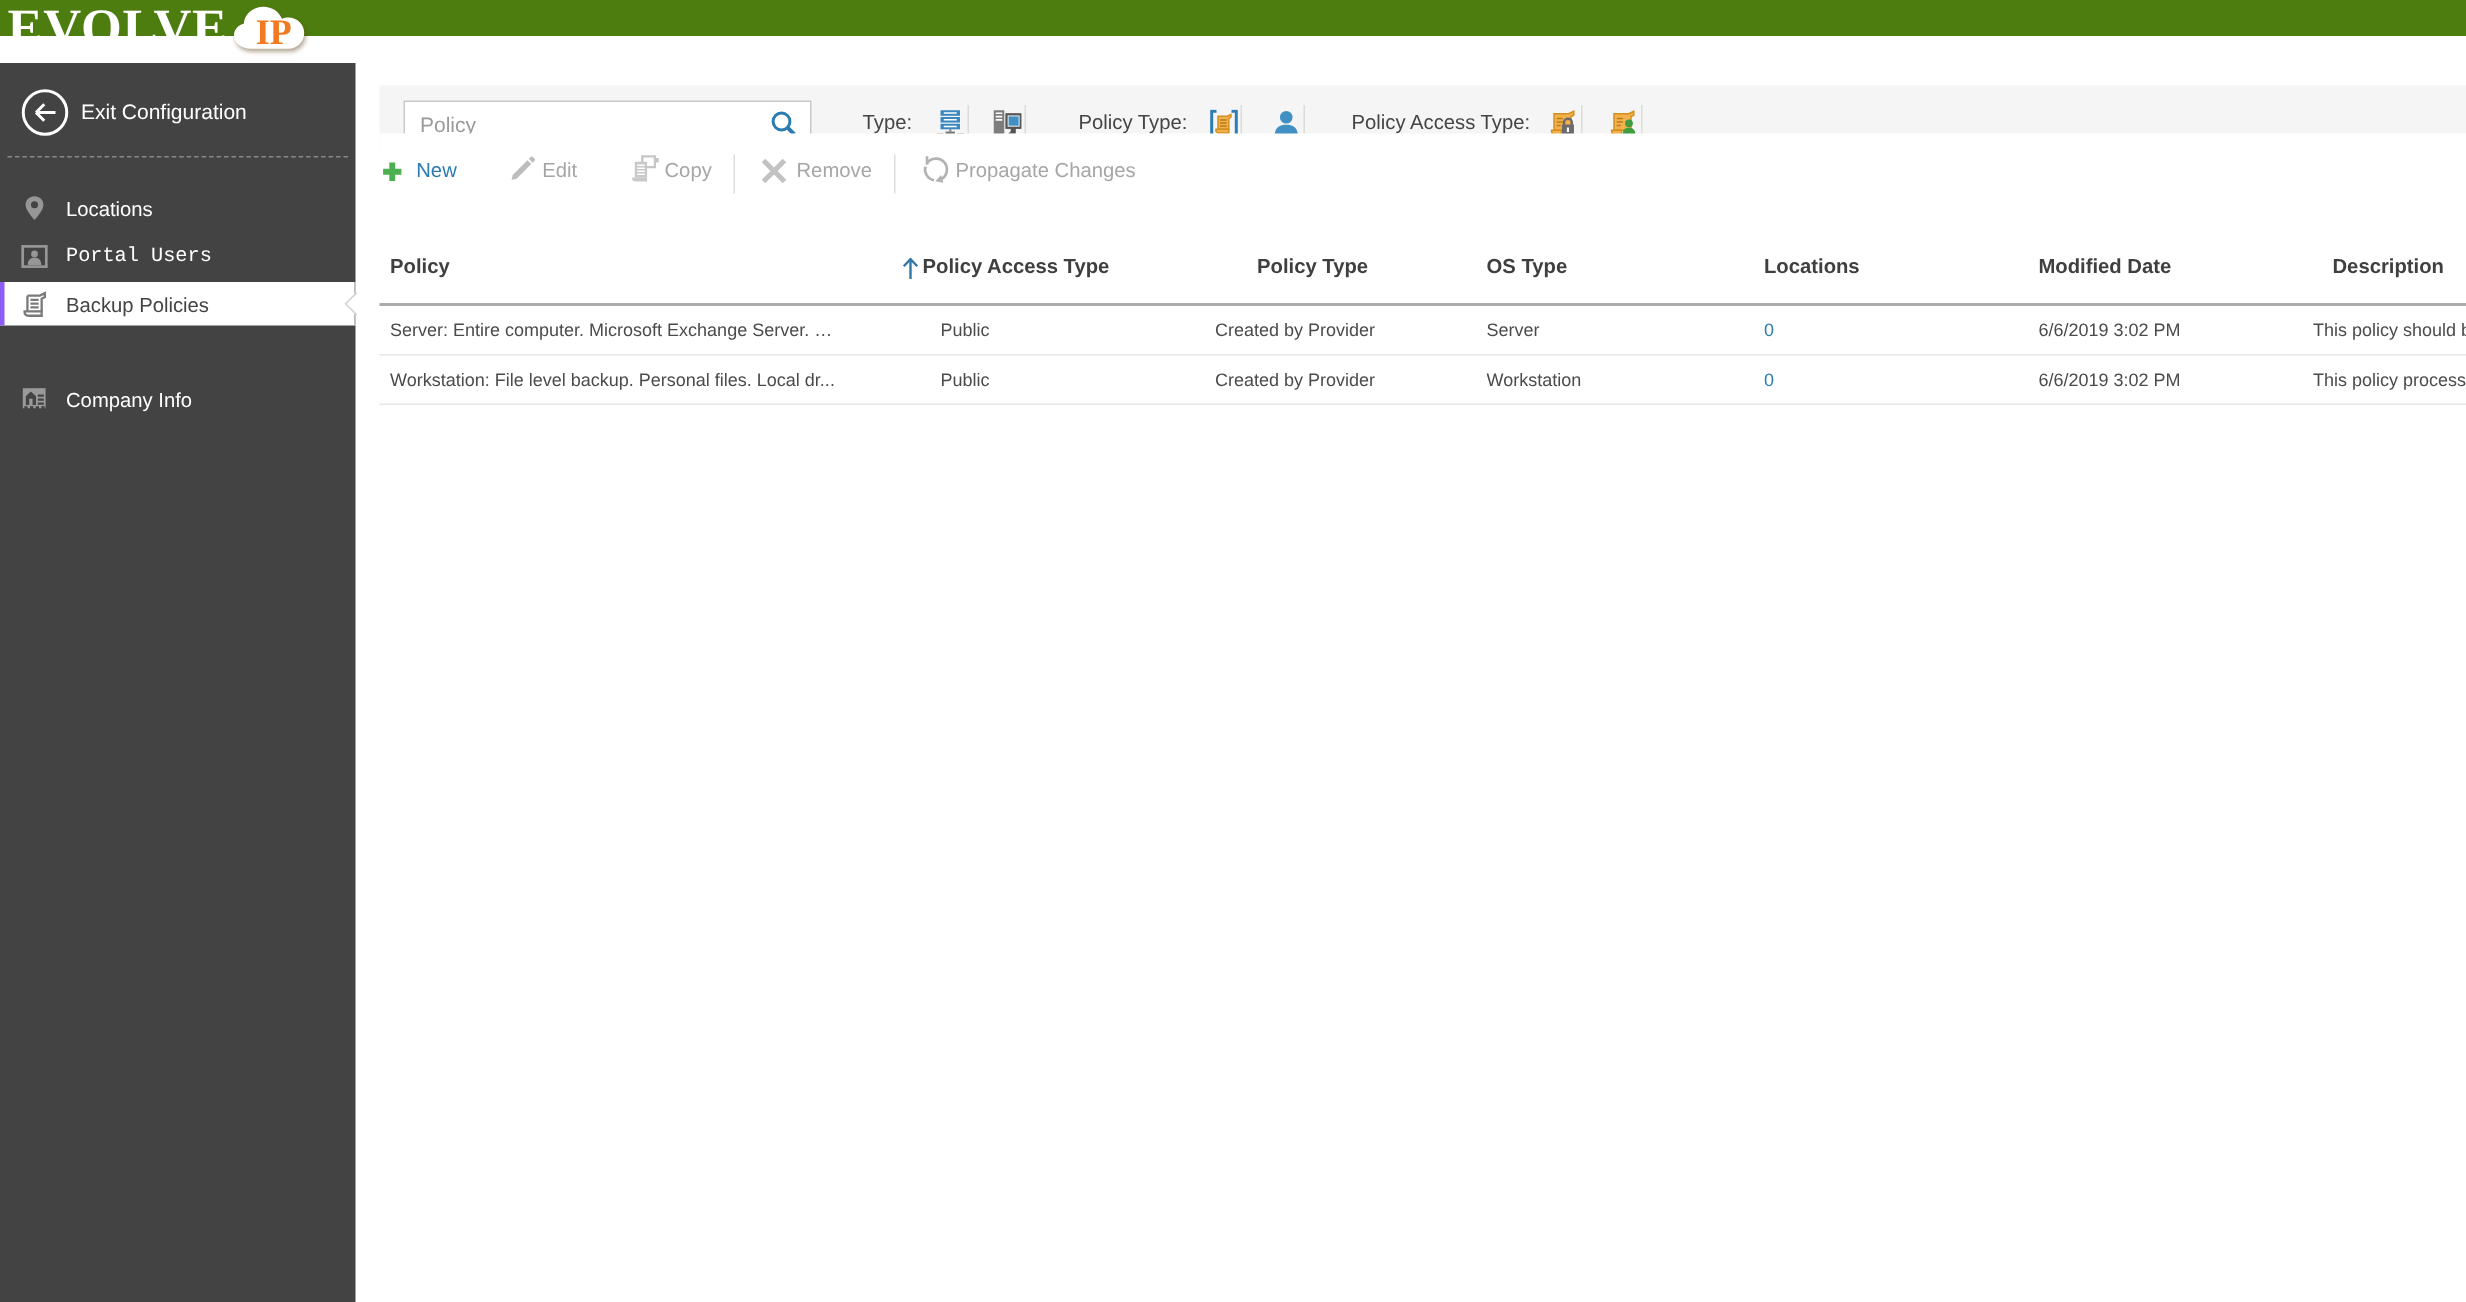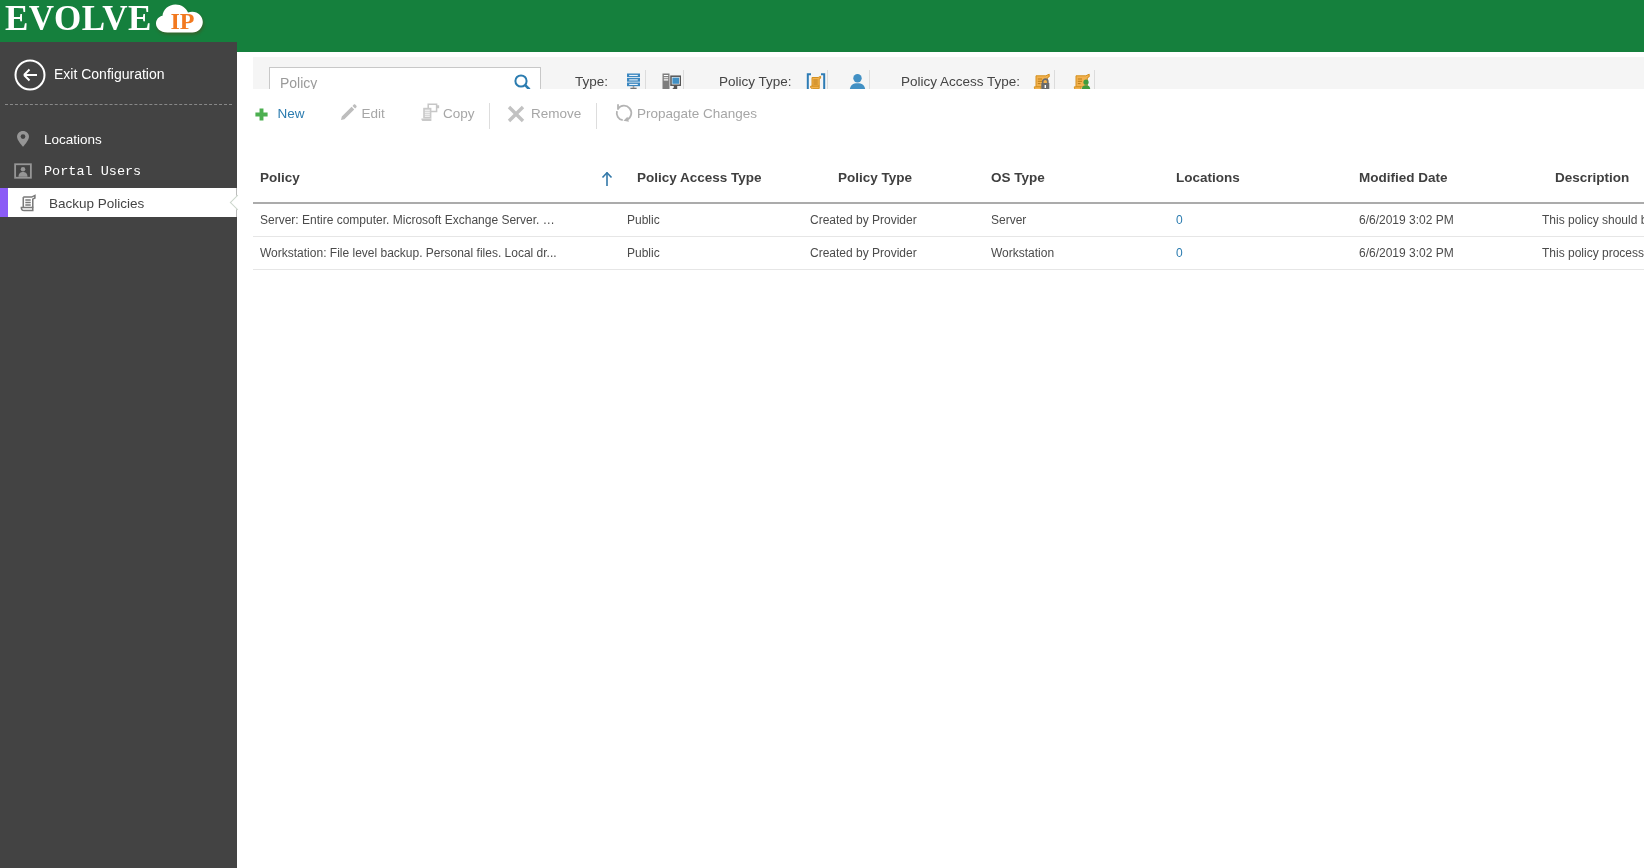--- a/index.html
+++ b/index.html
@@ -1,31 +1,31 @@
 <!DOCTYPE html>
 <html><head>
 <meta charset="utf-8">
 <style>
   * { margin:0; padding:0; box-sizing:border-box; }
   html,body { width:1644px; height:868px; background:#fff; font-family:"Liberation Sans", sans-serif; overflow:hidden; }
 
   
-  #topbar { position:absolute; left:0; top:0; width:1644px; height:52px; background:#15803d; }
+  #topbar { position:absolute; left:0; top:0; width:1644px; height:24px; background:#4d7c0f; }
   #logo { position:absolute; left:5px; top:1px; color:#fff; font-family:"Liberation Serif", serif; font-size:35px; font-weight:bold; letter-spacing:0.5px; line-height:35px; }
 
   
   #sidebar { position:absolute; left:0; top:42px; width:237px; height:826px; background:#434343; }
   #exitrow { position:absolute; left:0; top:16px; height:60px; width:237px; color:#fff; }
   #exitcirc { position:absolute; left:14px; top:1px; }
   #exitlabel { position:absolute; left:54px; top:7.5px; font-size:14px; color:#fff; }
   #dash { position:absolute; left:5px; top:61.5px; width:227px; border-top:1px dashed #888; }
   .mitem { position:absolute; left:0; width:237px; height:31.5px; color:#fff; font-size:13.5px; }
   .mitem .ic { position:absolute; left:14px; top:6px; }
   .mitem .lb { position:absolute; left:44px; top:8px; }
-  .mitem.sel { background:#fff; color:#444; border-left:8px solid #8b5cf6; }
+  .mitem.sel { background:#fff; color:#444; border-left:3px solid #8b5cf6; }
   .mitem.sel .lb { left:41px; }
   .mitem.sel .ic { left:11px; }
   #selline { position:absolute; left:236px; top:145.5px; width:1px; height:29.5px; background:#bcbcbc; }
   #notch { position:absolute; left:231.5px; width:11px; height:11px; background:#fff; transform:rotate(45deg); border-left:1px solid #ccd6cc; border-bottom:1px solid #ccd6cc; }
 
   
   #filter { position:absolute; left:253px; top:57px; width:1391px; height:48px; background:#f5f5f5; }
   #search { position:absolute; left:16px; top:10px; width:272px; height:29px; background:#fff; border:1px solid #c8c8c8; }
   #search .ph { position:absolute; left:10px; top:7px; font-size:14px; color:#9a9a9a; }
   .flabel { position:absolute; top:17px; font-size:13.5px; color:#454545; }
@@ -84,20 +84,37 @@
     <svg class="ic" width="19" height="19" viewBox="0 0 16 16">
         <g fill="none" stroke="#7a7a7a" stroke-width="1.3">
           <path d="M3.6 2.6 L10.6 2.6 L13.4 1.2 L13.4 3.4 L11.6 4.3 L11.6 11.4"></path>
           <path d="M3.6 2.6 L3.6 11.4"></path>
           <path d="M5.3 5 L9.9 5 M5.3 7.1 L9.9 7.1 M5.3 9.2 L9.9 9.2"></path>
           <path d="M2 11.4 L11.6 11.4 L11.6 13.9 L4.3 13.9 C2.6 13.9 1.9 13 2 11.4 Z"></path>
         </g>
       </svg>
     <div class="lb">Backup Policies</div>
   </div>
+  <div class="mitem" style="top:209px;">
+    <svg class="ic" width="18" height="18" viewBox="0 0 18 18">
+        <rect x="1.2" y="1.8" width="15.2" height="13.4" fill="#9a9a9a"></rect>
+        <path d="M3.2 13 L3.2 7.2 L6.6 4 L10 7.2 L10 13 Z" fill="#434343"></path>
+        <rect x="5.5" y="8.8" width="2.2" height="4.2" fill="#9a9a9a"></rect>
+        <g stroke="#434343" stroke-width="1.5">
+          <path d="M11.2 6.8 L15.2 6.8 M11.2 9.4 L15.2 9.4 M11.2 12 L15.2 12"></path>
+        </g>
+        <g fill="#434343">
+          <rect x="2.2" y="13.8" width="2.2" height="2.4"></rect>
+          <rect x="6" y="13.8" width="2.2" height="2.4"></rect>
+          <rect x="9.8" y="13.8" width="2.2" height="2.4"></rect>
+          <rect x="13.6" y="13.8" width="2.2" height="2.4"></rect>
+        </g>
+      </svg>
+    <div class="lb">Company Info</div>
+  </div>
   <div id="selline"></div>
   <div id="notch" style="top:154.75px;"></div>
 </div>
 
 <div id="filter">
   <div id="search">
     <div class="ph">Policy</div>
     <svg style="position:absolute;right:8px;top:5px" width="19" height="19" viewBox="0 0 19 19">
         <circle cx="8" cy="8" r="5.6" fill="none" stroke="#2b7cb0" stroke-width="2"></circle>
         <path d="M12.2 12.2 L16.5 16.5" stroke="#2b7cb0" stroke-width="2.6"></path>
@@ -217,21 +234,21 @@
     </svg>
   <div class="tbtn" style="left:384px;color:#a6a6a6;">Propagate Changes</div>
 </div>
 
 <div id="tbl">
   <div class="hcell" style="left:7px;">Policy</div>
   <svg style="position:absolute;left:348px;top:14.5px" width="12" height="15" viewBox="0 0 12 15">
       <path d="M6 0.5 L6 14" stroke="#3177a8" stroke-width="1.6" fill="none"></path>
       <path d="M1.5 5.5 L6 0.8 L10.5 5.5" stroke="#3177a8" stroke-width="1.6" fill="none"></path>
     </svg>
-  <div class="hcell" style="left:374px;padding-left:10px;">Policy Access Type</div>
+  <div class="hcell" style="left:352px;padding-left:10px;">Policy Access Type</div>
   <div class="hcell" style="left:585px;">Policy Type</div>
   <div class="hcell" style="left:738px;">OS Type</div>
   <div class="hcell" style="left:923px;">Locations</div>
   <div class="hcell" style="left:1106px;">Modified Date</div>
   <div class="hcell" style="left:1289px;padding-left:13px;">Description</div>
   <div id="hline"></div>
 
   <div class="cell" style="left:7px;top:55.5px;">Server: Entire computer. Microsoft Exchange Server. …</div>
   <div class="cell" style="left:374px;top:55.5px;">Public</div>
   <div class="cell" style="left:557px;top:55.5px;">Created by Provider</div>

